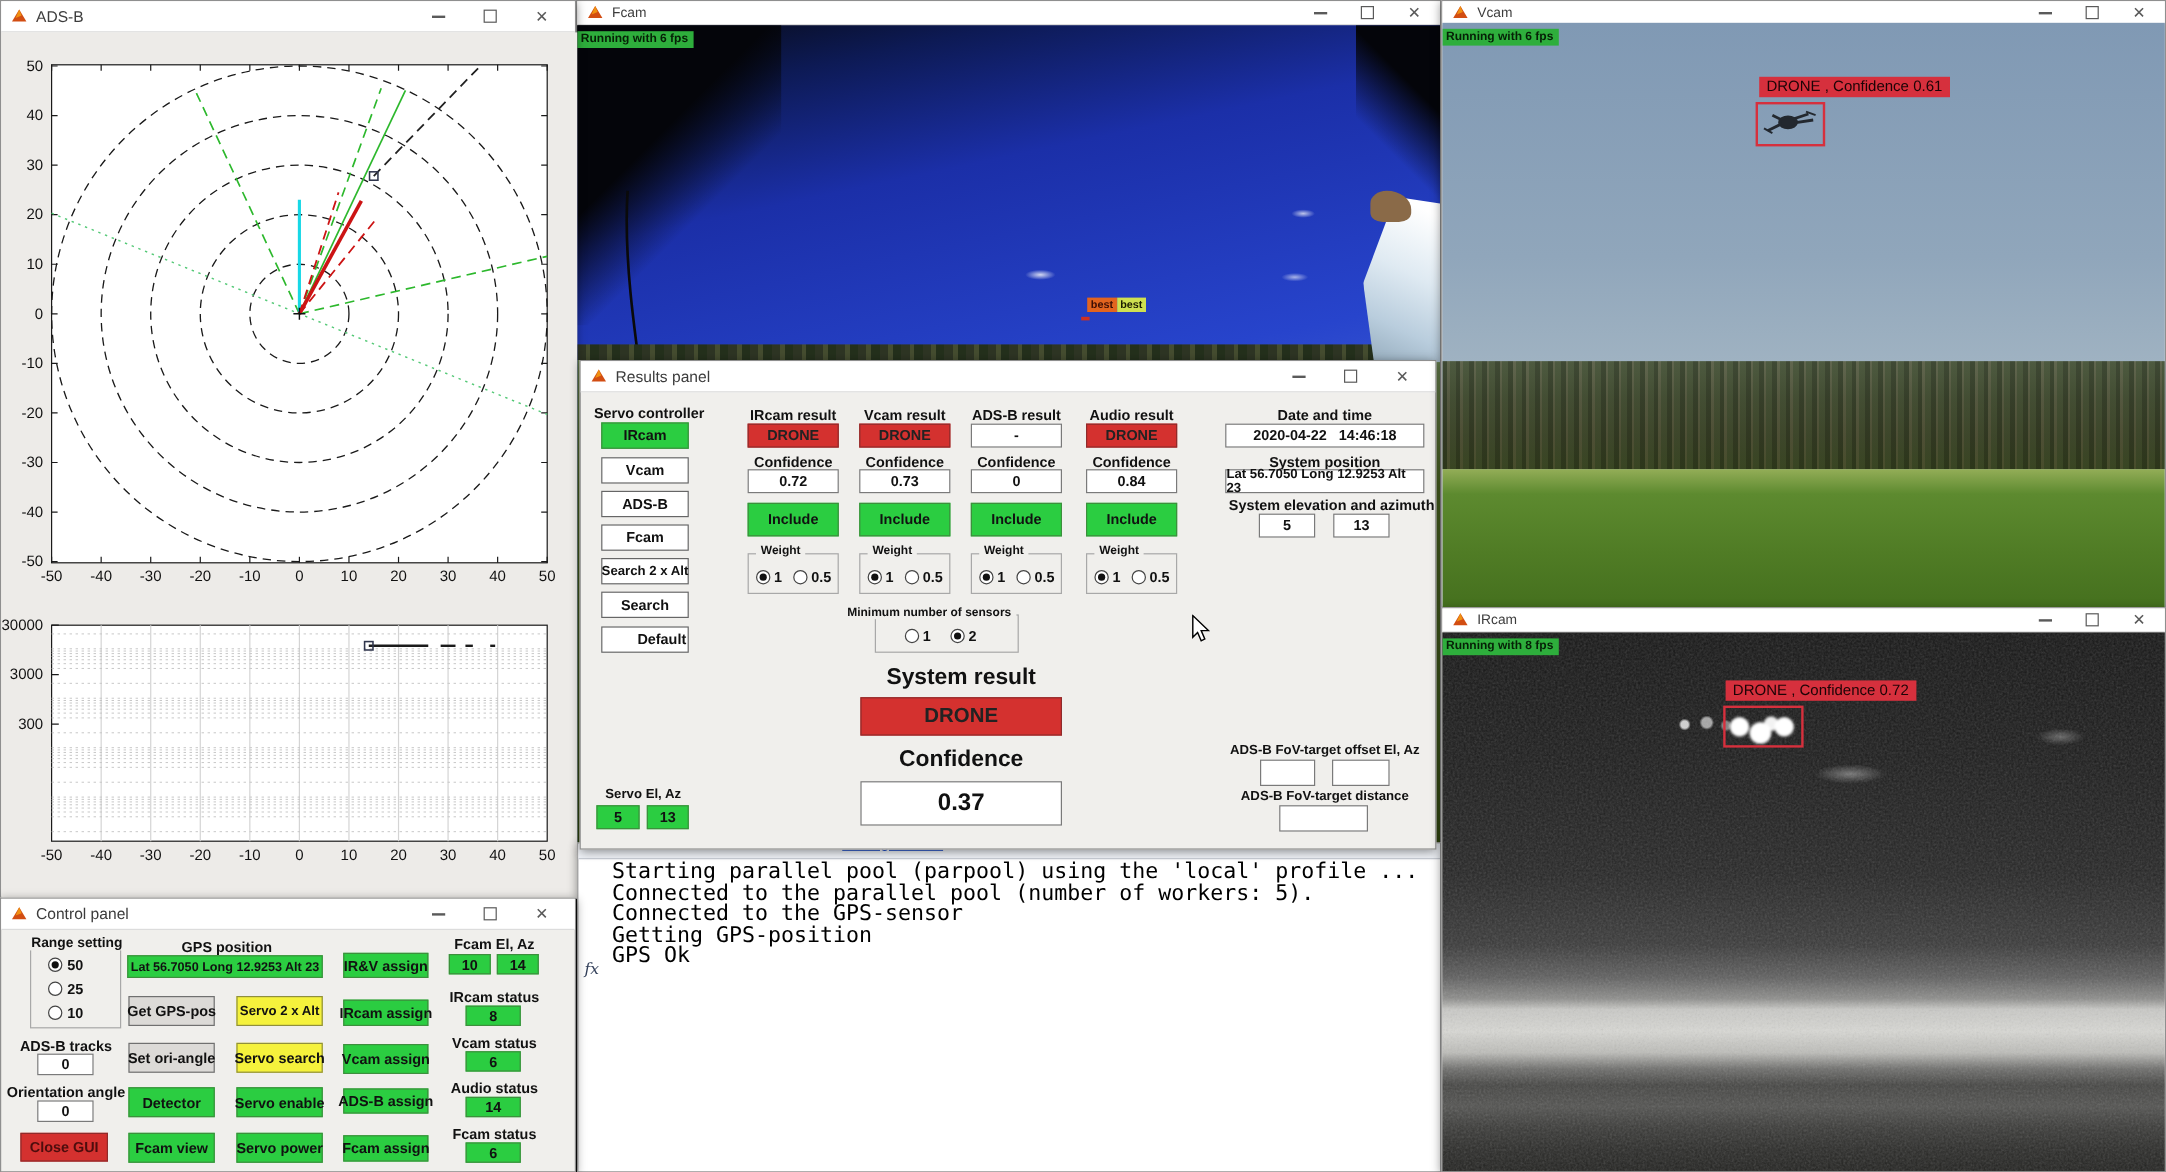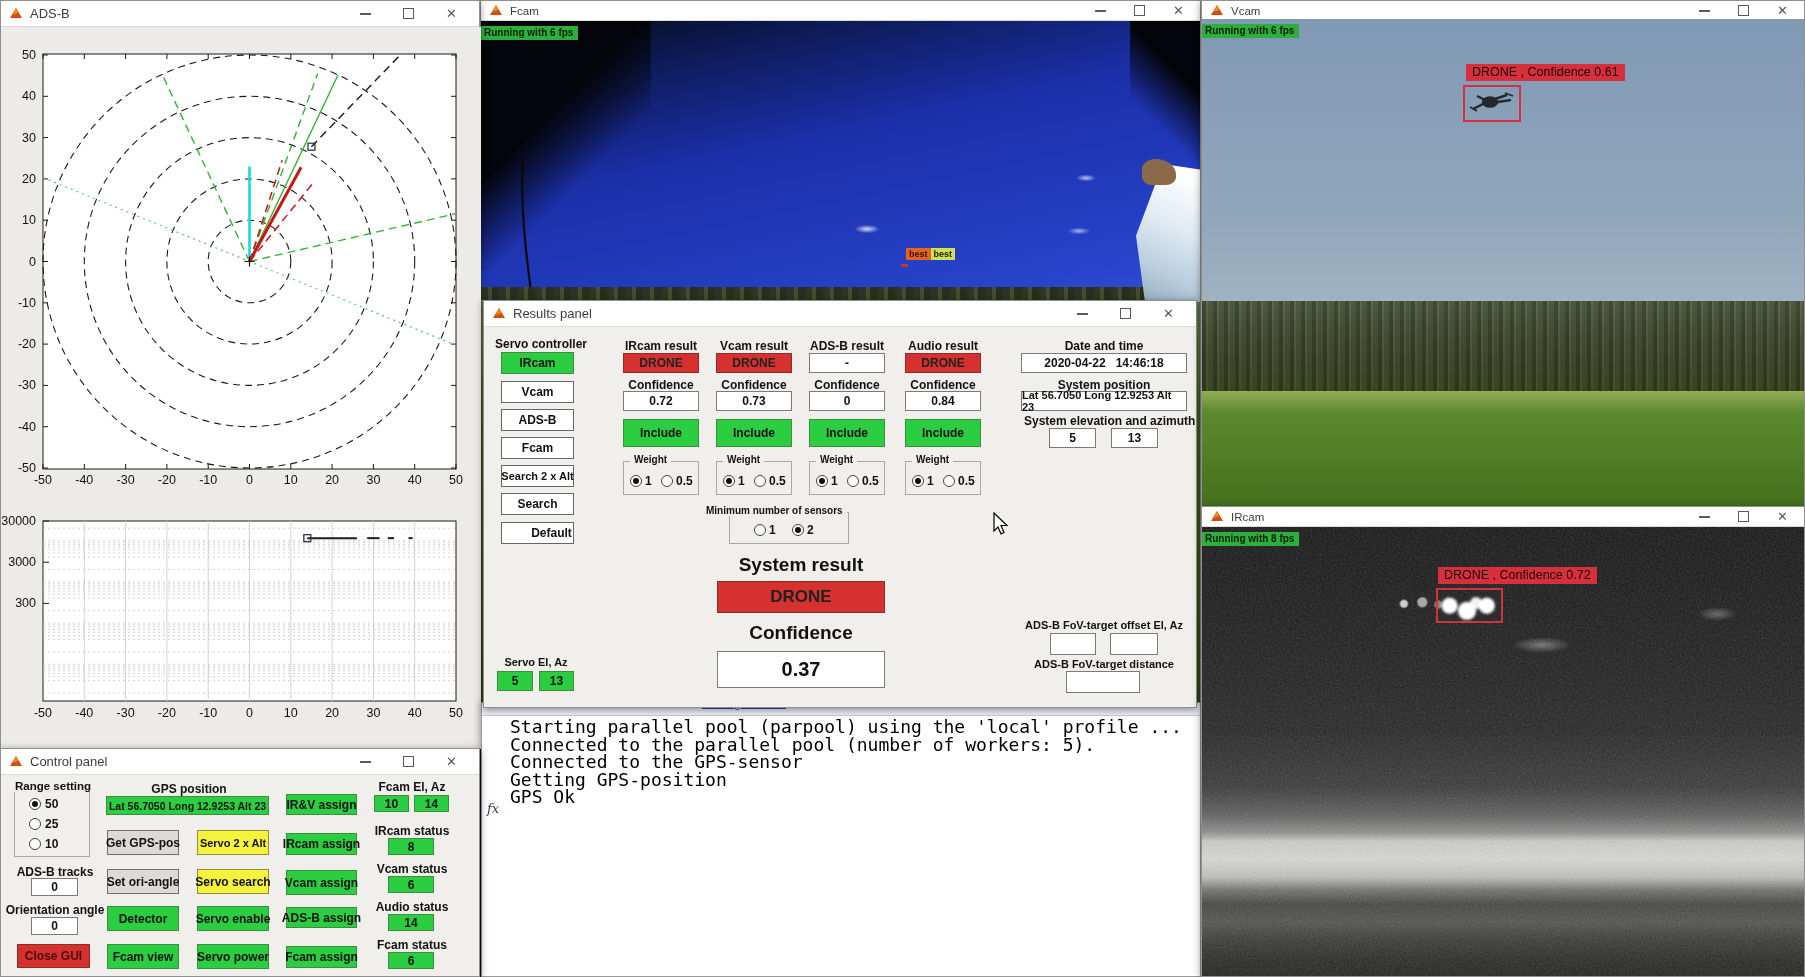--- a/index.html
+++ b/index.html
@@ -385,21 +385,21 @@
           </svg>
         </span>
       <span class="ttext">Control panel</span>
       <span class="wbtns">
         <span class="wmin"></span>
         <span class="wmax"></span>
         <span class="wclose">✕</span>
       </span>
     </div>
 
-    <div class="grp" style="left:13px;top:38px;width:76px;height:70px;text-align:right;">
+    <div class="grp" style="left:24px;top:38px;width:76px;height:70px;text-align:right;">
       <span class="glabel" style="left:-4px;font-size:11.5px;">Range setting</span>
       <span class="radio on" style="left:14px;top:10px;"></span>
       <span class="rlab" style="left:30px;top:9px;">50</span>
       <span class="radio" style="left:14px;top:30px;"></span>
       <span class="rlab" style="left:30px;top:29px;">25</span>
       <span class="radio" style="left:14px;top:50px;"></span>
       <span class="rlab" style="left:30px;top:49px;">10</span>
     </div>
     <div class="lbl" style="left:4px;top:116px;width:100px;">ADS-B tracks</div>
     <div class="field" style="left:30px;top:129px;width:47px;height:18px;">0</div>

